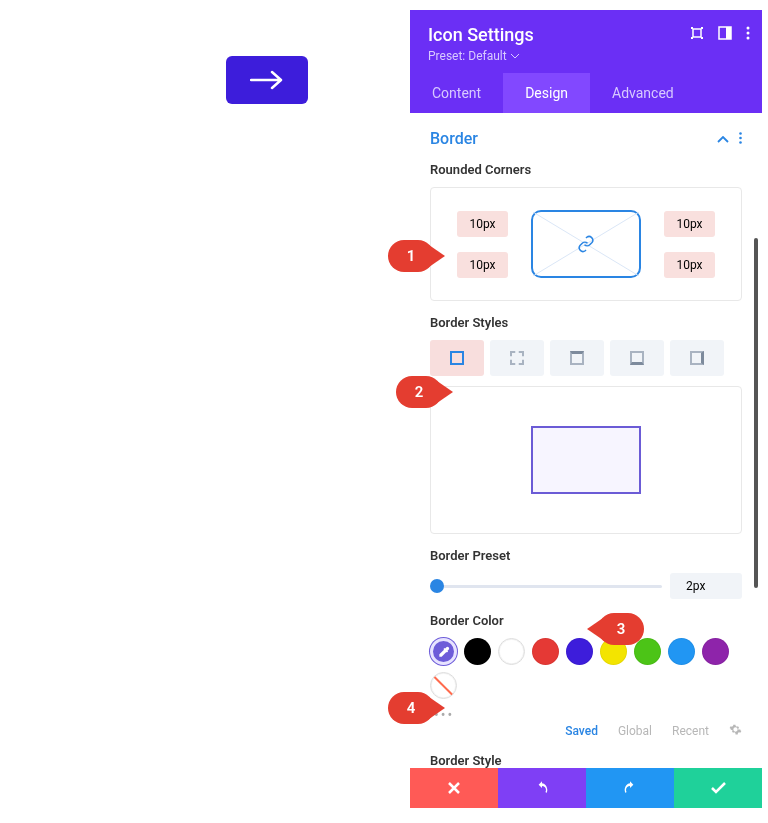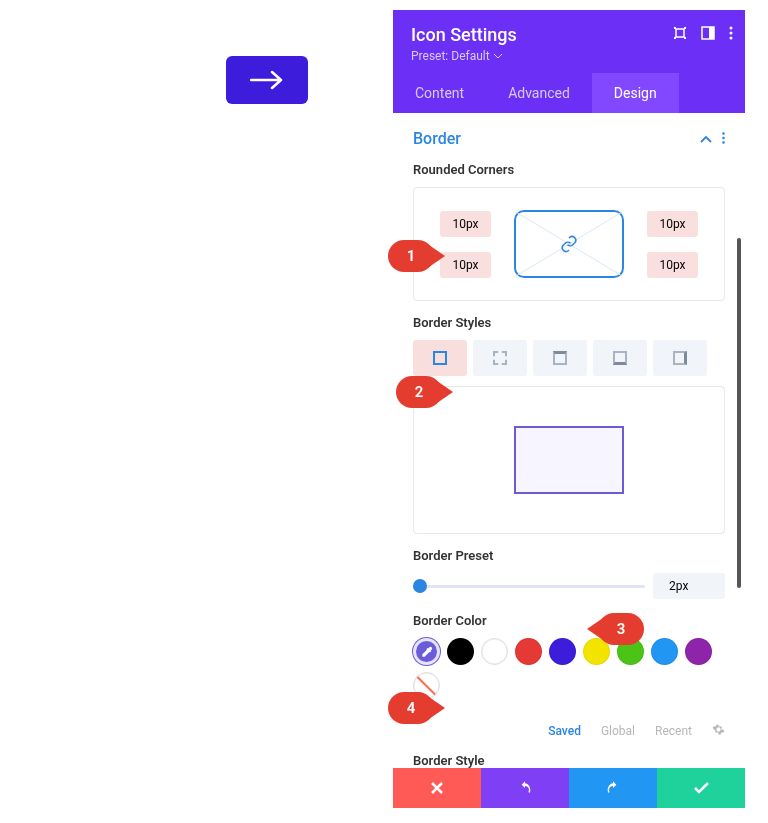--- a/index.html
+++ b/index.html
@@ -1,21 +1,21 @@
 <!DOCTYPE html>
 <html><head>
   <meta charset="utf-8">
   <style>
     * { margin: 0; padding: 0; box-sizing: border-box; font-family: -apple-system, BlinkMacSystemFont, "Segoe UI", Roboto, sans-serif; }
     body { width: 768px; height: 823px; background: #fff; position: relative; overflow: hidden; }
     
     .canvas-preview { position: absolute; left: 226px; top: 56px; width: 82px; height: 48px; background: #3d1ddb; border-radius: 6px; display: flex; align-items: center; justify-content: center; }
     .canvas-preview svg { width: 34px; height: 20px; }
     
-    .panel { position: absolute; right: 23px; top: 10px; width: 352px; background: #b91c1c; display: flex; flex-direction: column; }
+    .panel { position: absolute; right: 6px; top: 10px; width: 352px; background: #b91c1c; display: flex; flex-direction: column; }
     
     .panel-header { background: #6b2ff5; color: #fff; padding: 14px 18px 10px; position: relative; }
     .panel-title { font-size: 18px; font-weight: 500; margin-bottom: 4px; }
     .panel-preset { font-size: 12px; color: #d8c9ff; display: flex; align-items: center; gap: 4px; }
     .header-icons { position: absolute; right: 12px; top: 16px; display: flex; gap: 14px; align-items: center; }
     .header-icons span { cursor: pointer; display: inline-flex; align-items: center; justify-content: center; }
     
     .tabs { display: flex; background: #6b2ff5; }
     .tab { padding: 12px 22px; font-size: 14px; color: #d8c9ff; cursor: pointer; }
     .tab.active { background: #8248ff; color: #fff; }
@@ -118,22 +118,22 @@
             <circle cx="2" cy="2" r="1.5" fill="#fff"></circle>
             <circle cx="2" cy="7" r="1.5" fill="#fff"></circle>
             <circle cx="2" cy="12" r="1.5" fill="#fff"></circle>
           </svg>
         </span>
     </div>
   </div>
 
   <div class="tabs">
     <div class="tab">Content</div>
+    <div class="tab active">Design</div>
     <div class="tab">Advanced</div>
-    <div class="tab active">Design</div>
   </div>
 
   <div class="panel-body">
 
     <div class="section-head">
       <div class="section-title">Border</div>
       <div class="section-actions">
         <span><svg width="12" height="8">
               <path d="M1 6 L6 1 L11 6" stroke="#2a85e3" stroke-width="1.8" fill="none"></path>
             </svg></span>

